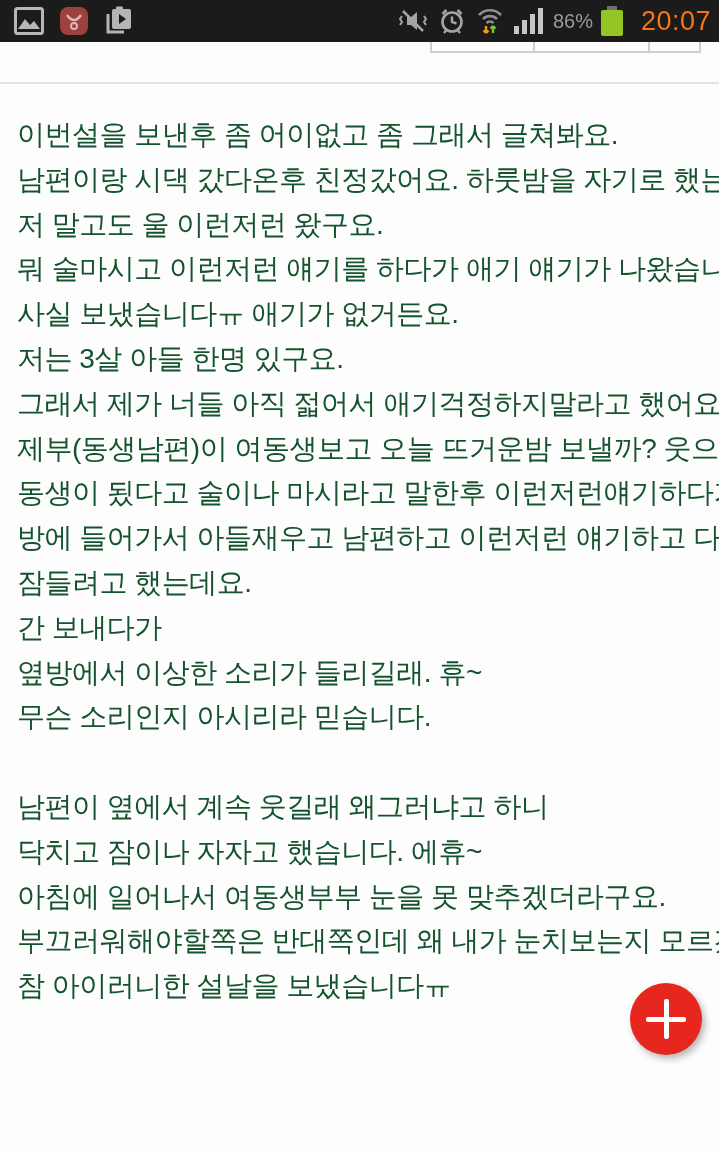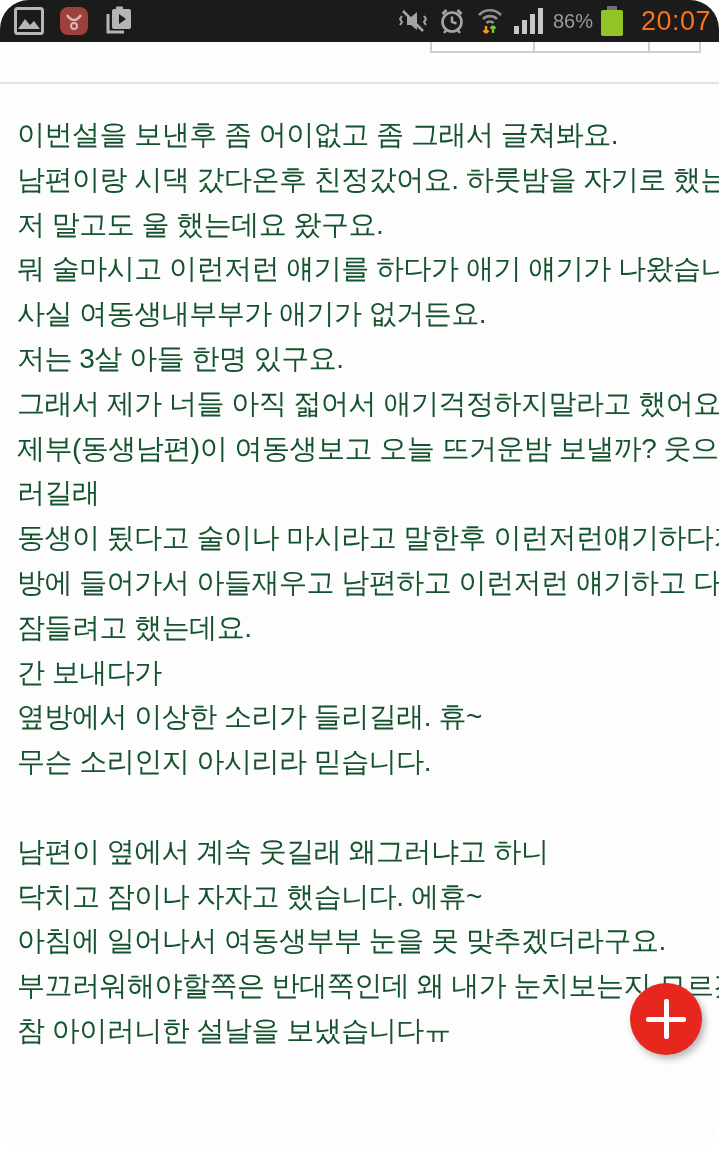--- a/index.html
+++ b/index.html
@@ -1,17 +1,17 @@
 <!DOCTYPE html>
 <html><head>
 <meta charset="utf-8">
 <style>
   html,body{margin:0;padding:0;background:#fff;}
   .screen{position:relative;width:719px;height:1152px;background:#fdfdfd;overflow:hidden;
-          font-family:"Liberation Sans", sans-serif;border-radius:29px;}
+          font-family:"Liberation Sans", sans-serif;}
 
   
   .status-bar{position:absolute;top:0;left:0;width:719px;height:42px;background:#1b1b1b;
               display:flex;align-items:center;padding:0 6px;box-sizing:border-box;}
   .sb-left{display:flex;align-items:center;gap:15px;margin-left:8px;}
   .sb-spacer{flex:1;}
   .sb-right{display:flex;align-items:center;gap:8px;margin-right:2px;}
   .sb-pct{color:#9a9a9a;font-size:20px;}
   .sb-time{color:#f97316;font-size:27px;margin-left:10px;letter-spacing:0.5px;}
   .batt{position:relative;width:22px;height:30px;display:inline-block;}
@@ -121,27 +121,26 @@
     <div class="v" style="left:103px"></div>
     <div class="v" style="left:218px"></div>
     <div class="v" style="left:269px"></div>
   </div>
 
   <div class="divider"></div>
 
   <div class="post">
       <div class="text-line">이번설을 보낸후 좀 어이없고 좀 그래서 글쳐봐요.</div>
       <div class="text-line">남편이랑 시댁 갔다온후 친정갔어요. 하룻밤을 자기로 했는데요.</div>
-      <div class="text-line">저 말고도 울 했는데요 왔구요.</div>
+      <div class="text-line">저 말고도 울 이런저런 왔구요.</div>
       <div class="text-line">뭐 술마시고 이런저런 얘기를 하다가 애기 얘기가 나왔습니다.</div>
-      <div class="text-line">사실 여동생내부부가 애기가 없거든요.</div>
+      <div class="text-line">사실 보냈습니다ㅠ 애기가 없거든요.</div>
       <div class="text-line">저는 3살 아들 한명 있구요.</div>
       <div class="text-line">그래서 제가 너들 아직 젋어서 애기걱정하지말라고 했어요.</div>
       <div class="text-line">제부(동생남편)이 여동생보고 오늘 뜨거운밤 보낼까? 웃으면서 이</div>
-      <div class="text-line">러길래</div>
       <div class="text-line">동생이 됬다고 술이나 마시라고 말한후 이런저런얘기하다가 자기</div>
       <div class="text-line">방에 들어가서 아들재우고 남편하고 이런저런 얘기하고 다정한 시</div>
       <div class="text-line">잠들려고 했는데요.</div>
       <div class="text-line">간 보내다가</div>
       <div class="text-line">옆방에서 이상한 소리가 들리길래. 휴~</div>
       <div class="text-line">무슨 소리인지 아시리라 믿습니다.</div>
       <div class="text-line">&nbsp;</div>
       <div class="text-line">남편이 옆에서 계속 웃길래 왜그러냐고 하니</div>
       <div class="text-line">닥치고 잠이나 자자고 했습니다. 에휴~</div>
       <div class="text-line">아침에 일어나서 여동생부부 눈을 못 맞추겠더라구요.</div>

